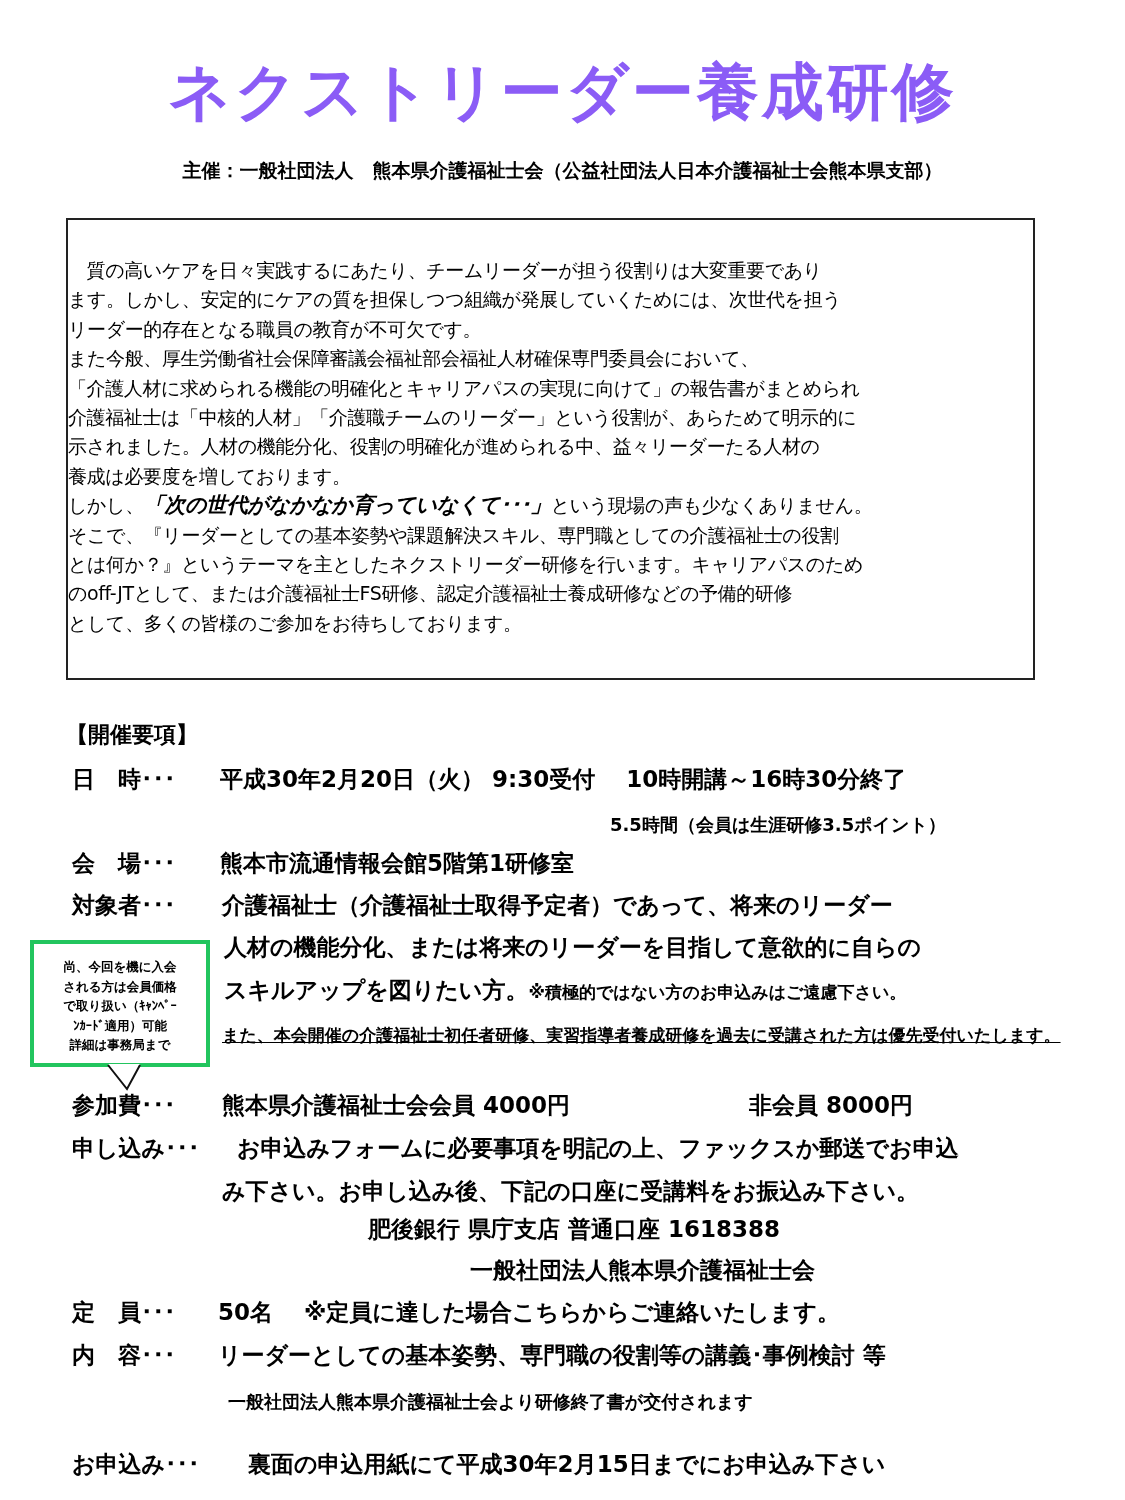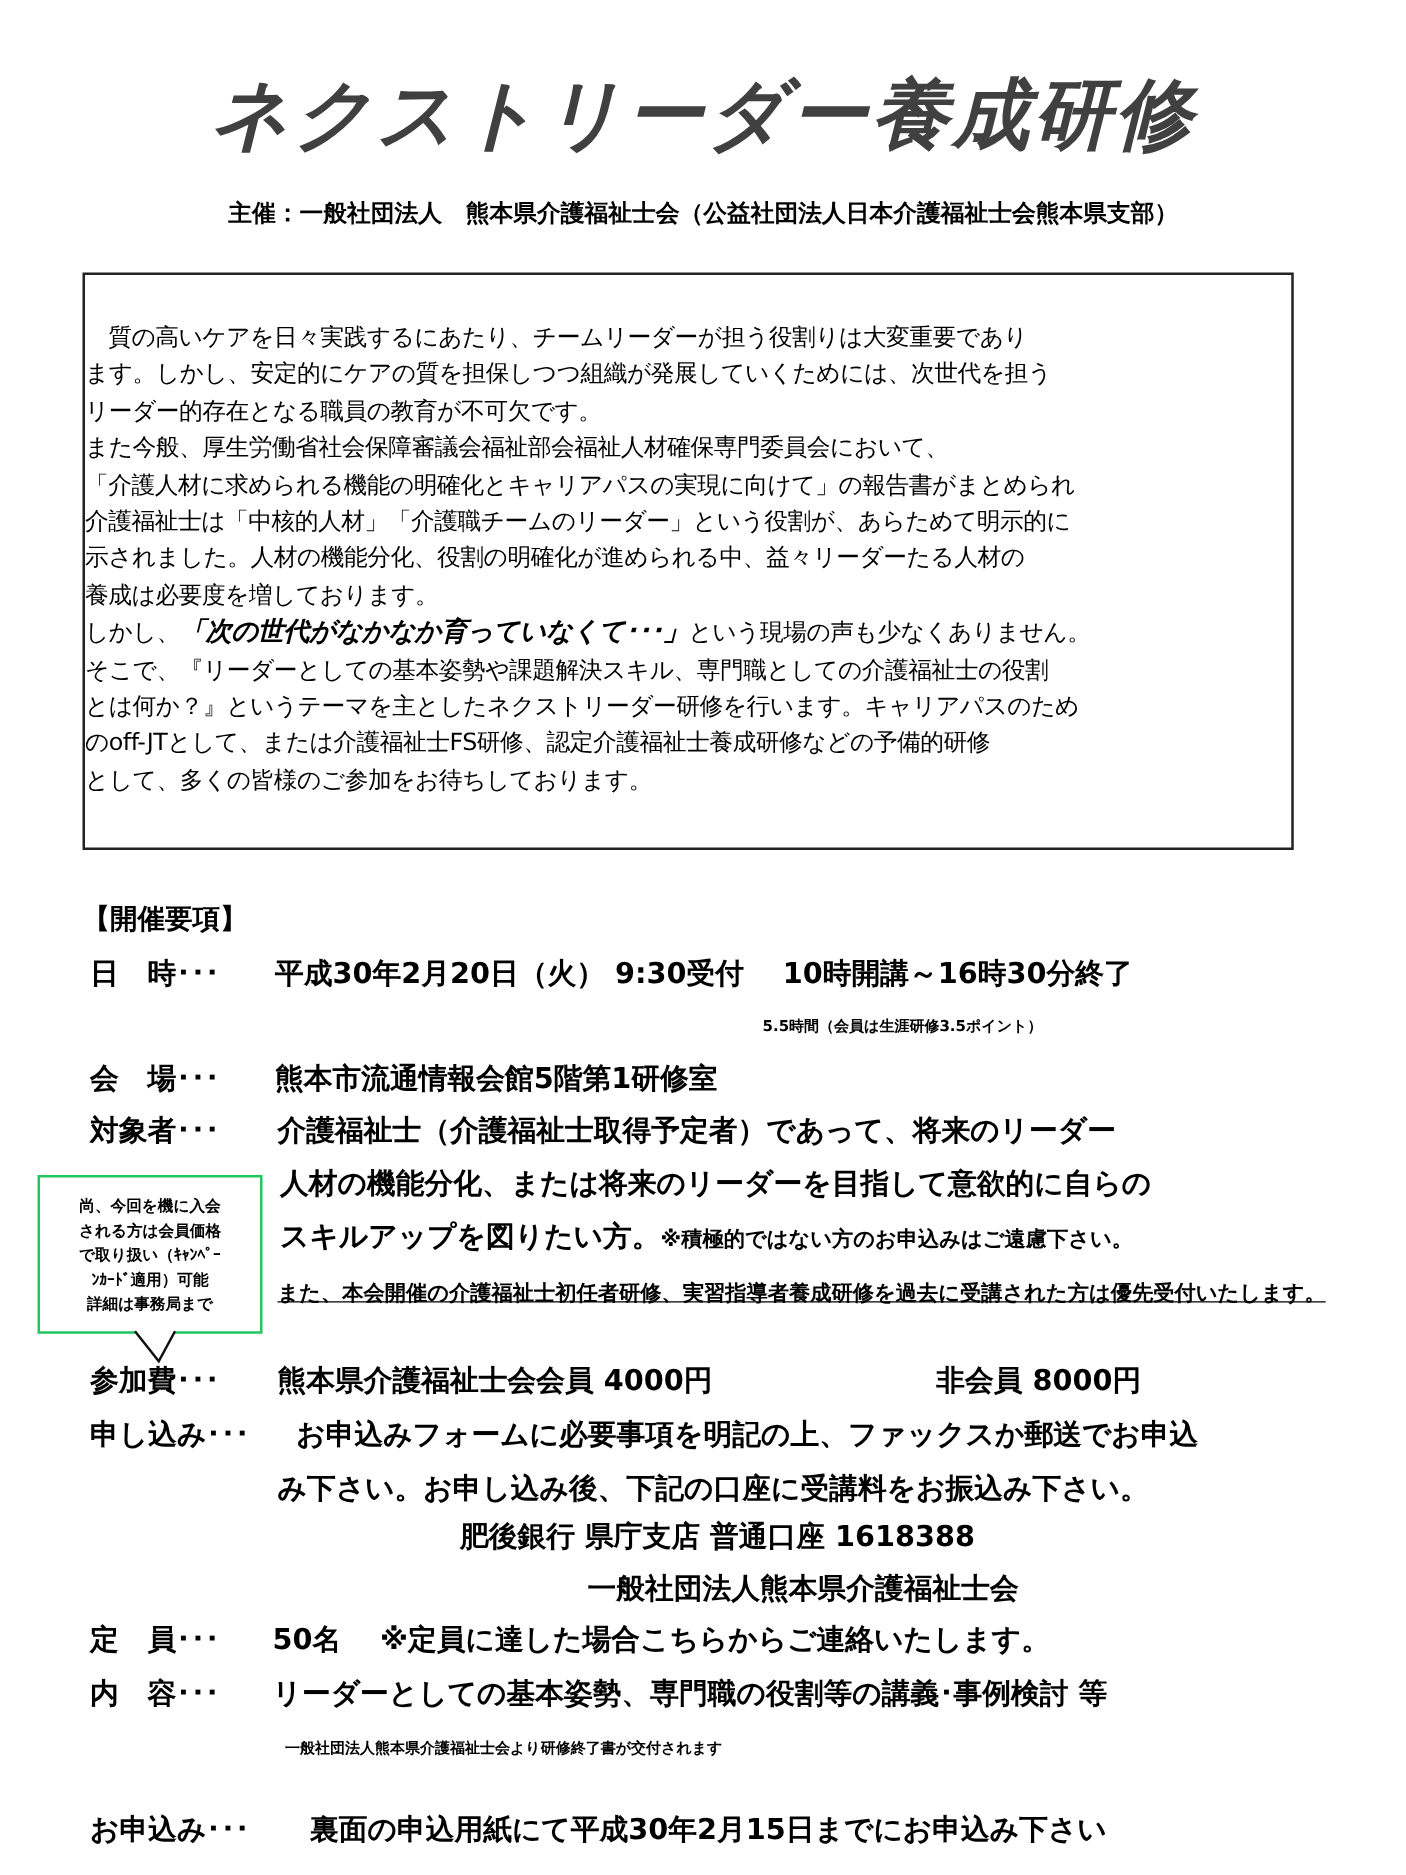--- a/index.html
+++ b/index.html
@@ -8,23 +8,23 @@
       background: #ffffff;
       color: #000000;
       font-family: "DejaVu Sans", "Liberation Sans", sans-serif;
       overflow: hidden;
     }
     .page { position: relative; width: 1125px; height: 1500px; }
 
     .title {
       position: absolute; left: 0; top: 52px; width: 1125px;
       text-align: center;
-      font-size: 62px; font-weight: bold; font-style: italic;
+      font-size: 62px; font-weight: bold; 
       letter-spacing: 3px;
-      color: #404040;
+      color: #8b5cf6;
       line-height: 80px;
       white-space: nowrap;
     }
     .organizer {
       position: absolute; left: 0; top: 158px; width: 1125px;
       text-align: center;
       font-size: 19px; font-weight: bold;
       white-space: nowrap;
     }
 
@@ -48,32 +48,32 @@
       font-size: 22px; font-weight: bold;
     }
 
     .row {
       position: absolute; font-size: 23px; font-weight: bold;
       white-space: nowrap; line-height: 30px;
     }
     .row .label { position: absolute; left: 0; }
     .row .val { position: absolute; white-space: nowrap; }
     .small { font-size: 17px; }
-    .small-note { position: absolute; font-size: 12px; font-weight: bold; white-space: nowrap; }
+    .small-note { position: absolute; font-size: 18px; font-weight: bold; white-space: nowrap; }
     .underline-note {
       position: absolute; left: 222px; top: 1022px;
       font-size: 17px; font-weight: bold; line-height: 26px;
       text-decoration: underline;
       width: 840px;
     }
 
     .callout {
       position: absolute; left: 30px; top: 940px;
       width: 180px; height: 127px;
-      border: 2px solid #22c55e;
+      border: 4px solid #22c55e;
       background: #fff;
       text-align: center;
       font-size: 12.5px; font-weight: bold;
       line-height: 19.5px;
       padding-top: 13px;
       z-index: 2;
     }
     .callout-tail {
       position: absolute; left: 100px; top: 1064px; z-index: 3;
     }

